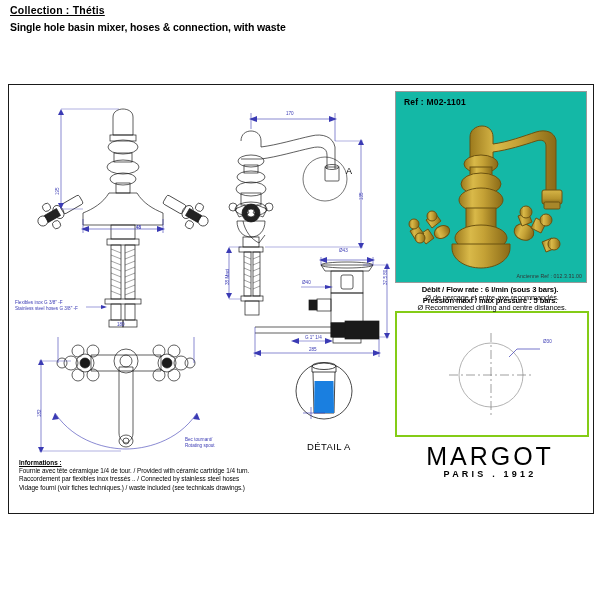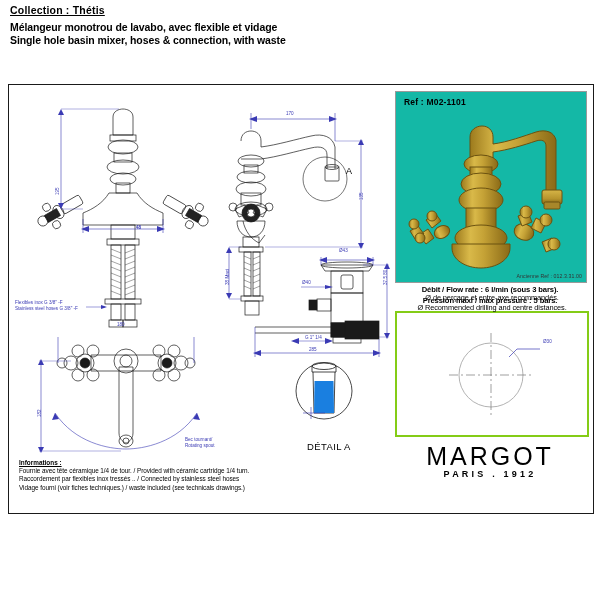--- a/index.html
+++ b/index.html
@@ -48,21 +48,20 @@
 
   svg{display:block;}
 </style>
 </head>
 <body>
 
 <div id="sheet">
 
   <div class="hdr">
     <div class="coll">Collection : Thétis</div>
-    <div class="l1">Mélangeur monotrou de lavabo, avec flexible et vidage</div>
     <div class="l2">Single hole basin mixer, hoses &amp; connection, with waste</div>
   </div>
 
   <div class="frame">
 
     <div class="photo-panel">
       <div class="ref-lbl">Ref : M02-1101</div>
       <svg width="190" height="190" viewBox="0 0 190 190">
         <defs>
           <linearGradient id="brass" x1="0" y1="0" x2="1" y2="0">

